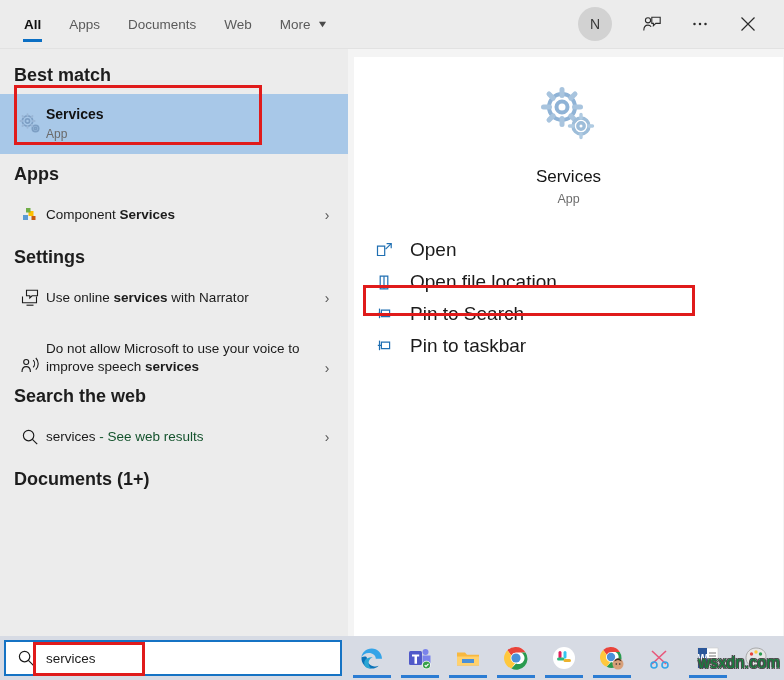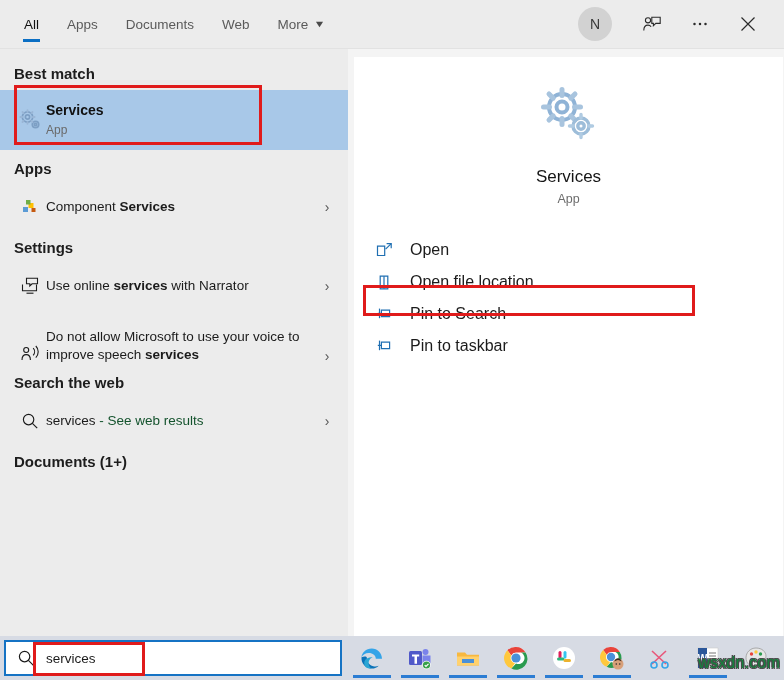--- a/index.html
+++ b/index.html
@@ -53,21 +53,21 @@
     display: flex;
     align-items: center;
     padding: 0 14px;
     font-size: 13.5px;
     color: #5a5a5a;
     cursor: default;
     white-space: nowrap;
   }
   .tab.active {
     color: #111111;
-    font-weight: normal;
+    font-weight: bold;
   }
   .tab.active::after {
     content: "";
     position: absolute;
     left: 13px; right: 13px;
     bottom: 6px;
     height: 3px;
     background: #0b6fc4;
   }
   .tab .caret {
@@ -115,21 +115,21 @@
   
   .left {
     width: 348px;
     flex: none;
     background: #ececec;
     padding-top: 6px;
     box-sizing: border-box;
     position: relative;
   }
   .group-header {
-    font-size: 15px;
+    font-size: 18px;
     font-weight: bold;
     color: #1d1d1d;
     padding: 10px 0 8px 14px;
   }
   .row {
     display: flex;
     align-items: center;
     height: 44px;
     padding: 0 10px 0 14px;
     box-sizing: border-box;
@@ -205,21 +205,21 @@
     margin-top: 5px;
   }
   .actions {
     margin-top: 18px;
   }
   .action {
     display: flex;
     align-items: center;
     height: 32px;
     padding-left: 22px;
-    font-size: 16px;
+    font-size: 19px;
     color: #1b1b1b;
     cursor: default;
   }
   .action .ico {
     width: 34px;
     flex: none;
     display: flex;
     align-items: center;
     color: #1f6fb2;
   }

